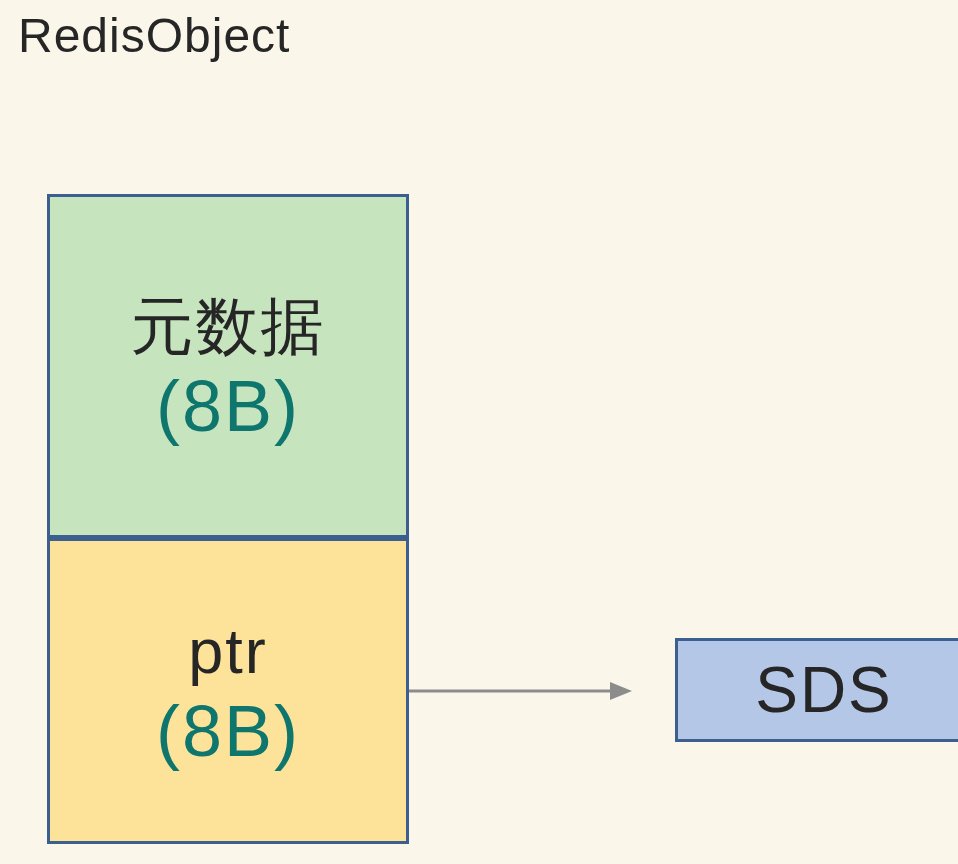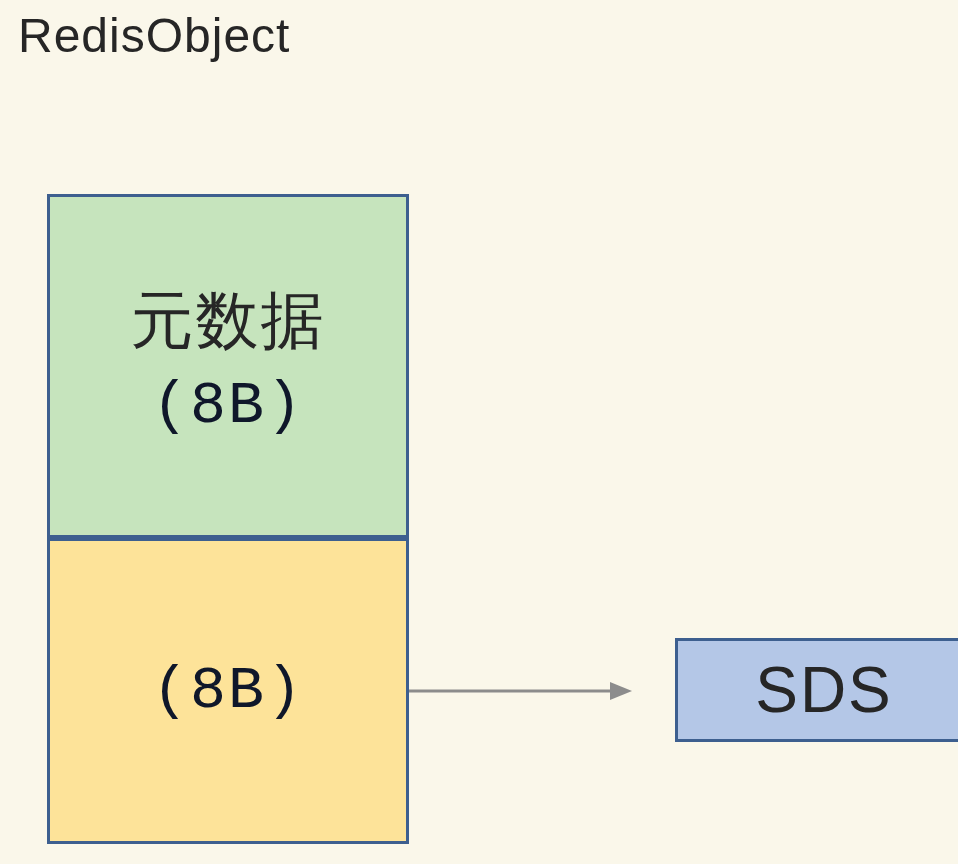--- a/index.html
+++ b/index.html
@@ -33,42 +33,41 @@
   }
   .field-cell {
     box-sizing: border-box;
     width: 362px;
     border: 3px solid #3d5f8f;
     display: flex;
     flex-direction: column;
     align-items: center;
     justify-content: center;
     text-align: center;
-    font-family: Liberation Mono, monospace;
   }
   .field-cell.metadata {
     height: 344px;
     background: #c6e4bd;
   }
   .field-cell.ptr {
     height: 306px;
     background: #fde399;
   }
   .field-label {
     font-size: 63px;
     line-height: 80px;
     letter-spacing: 2px;
     color: #262626;
     white-space: nowrap;
   }
   .field-size {
-    font-size: 60px;
+    font-size: 72px;
     line-height: 80px;
     letter-spacing: 2px;
-    color: #0f172a;
+    color: #0f766e;
     white-space: nowrap;
   }
   .pointer-arrow {
     position: absolute;
     left: 409px;
     top: 676px;
     width: 225px;
     height: 30px;
   }
   .sds-box {
@@ -98,20 +97,21 @@
 <div class="diagram-title">RedisObject</div>
 
 <div class="object-stack">
 
   <div class="field-cell metadata">
     <div class="field-label">元数据</div>
     <div class="field-size">(8B)</div>
   </div>
 
   <div class="field-cell ptr">
+    <div class="field-label">ptr</div>
     <div class="field-size">(8B)</div>
   </div>
 
 </div>
 
 <svg class="pointer-arrow" viewBox="0 0 225 30" xmlns="http://www.w3.org/2000/svg">
   <line x1="0" y1="15" x2="202" y2="15" stroke="#8c8c8c" stroke-width="3"></line>
   <polygon points="201,6 223,15 201,24" fill="#8c8c8c"></polygon>
 </svg>
 

